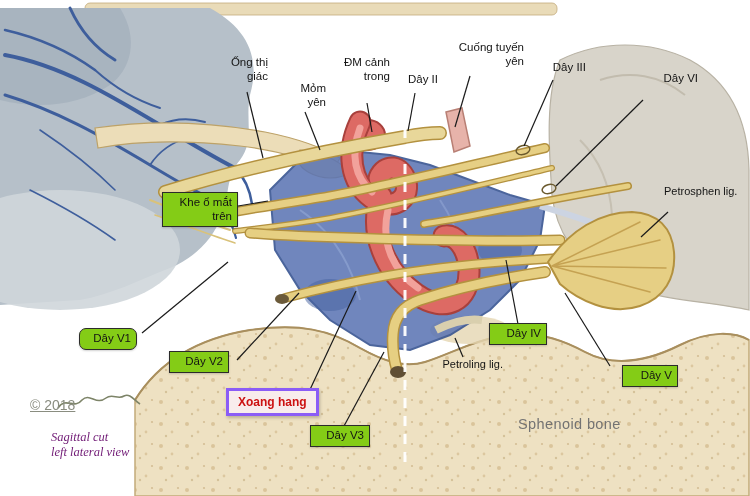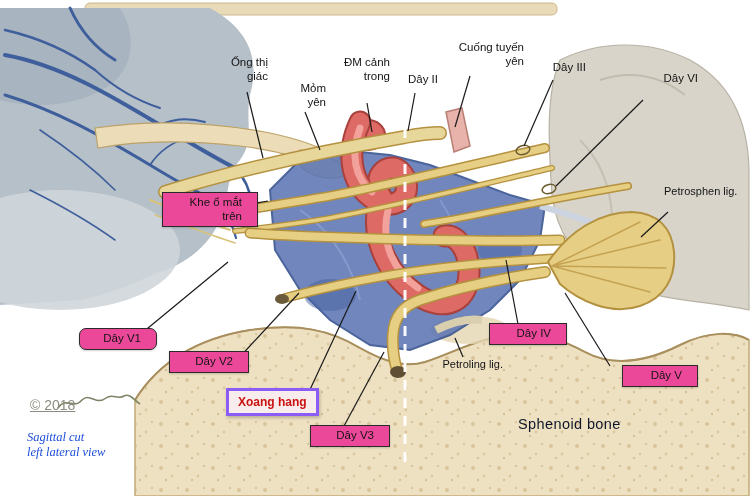--- a/index.html
+++ b/index.html
@@ -1,27 +1,27 @@
 <!DOCTYPE html>
 <html><head>
 <meta charset="utf-8">
 <style>
   html,body{margin:0;padding:0;background:#fff;}
   #stage{position:relative;width:750px;height:496px;overflow:hidden;background:#fff;
          font-family:"Liberation Sans",sans-serif;}
   #art{position:absolute;inset:0;}
   .lbl{position:absolute;font-size:11.5px;line-height:1.18;color:#141414;text-align:right;}
-  .boxed{background:#ec4899;border:1px solid #2b2b2b;padding:3px 15px;box-shadow:0 1px 2px rgba(0,0,0,.18);}
+  .boxed{background:#84cc16;border:1px solid #2b2b2b;padding:3px 5px;box-shadow:0 1px 2px rgba(0,0,0,.18);}
   .small{font-size:11px;}
   .left{text-align:left;}
   .xoang{color:#cc1111;font-weight:bold;background:#f8ecec;border:3px solid #8b5cf6;
          padding:4px 9px;box-shadow:1px 2px 3px rgba(0,0,0,.22);font-size:12px;}
-  .sphenoid{font-size:14.5px;color:#0f172a;letter-spacing:.4px;font-weight:500;}
+  .sphenoid{font-size:14.5px;color:#737373;letter-spacing:.4px;font-weight:500;}
   .caption{font-family:"Liberation Serif",serif;font-style:italic;font-size:12.5px;
-           color:#1d4ed8;white-space:pre-line;text-align:left;}
+           color:#701a75;white-space:pre-line;text-align:left;margin-left:24px;}
   .copyright{font-size:14px;color:#8a8d80;text-decoration:underline;}
 </style>
 </head>
 <body>
 
 <div id="stage">
 
   <svg id="art" viewBox="0 0 750 496" xmlns="http://www.w3.org/2000/svg">
     <defs>
       <pattern id="boneDots" width="26" height="22" patternUnits="userSpaceOnUse">

